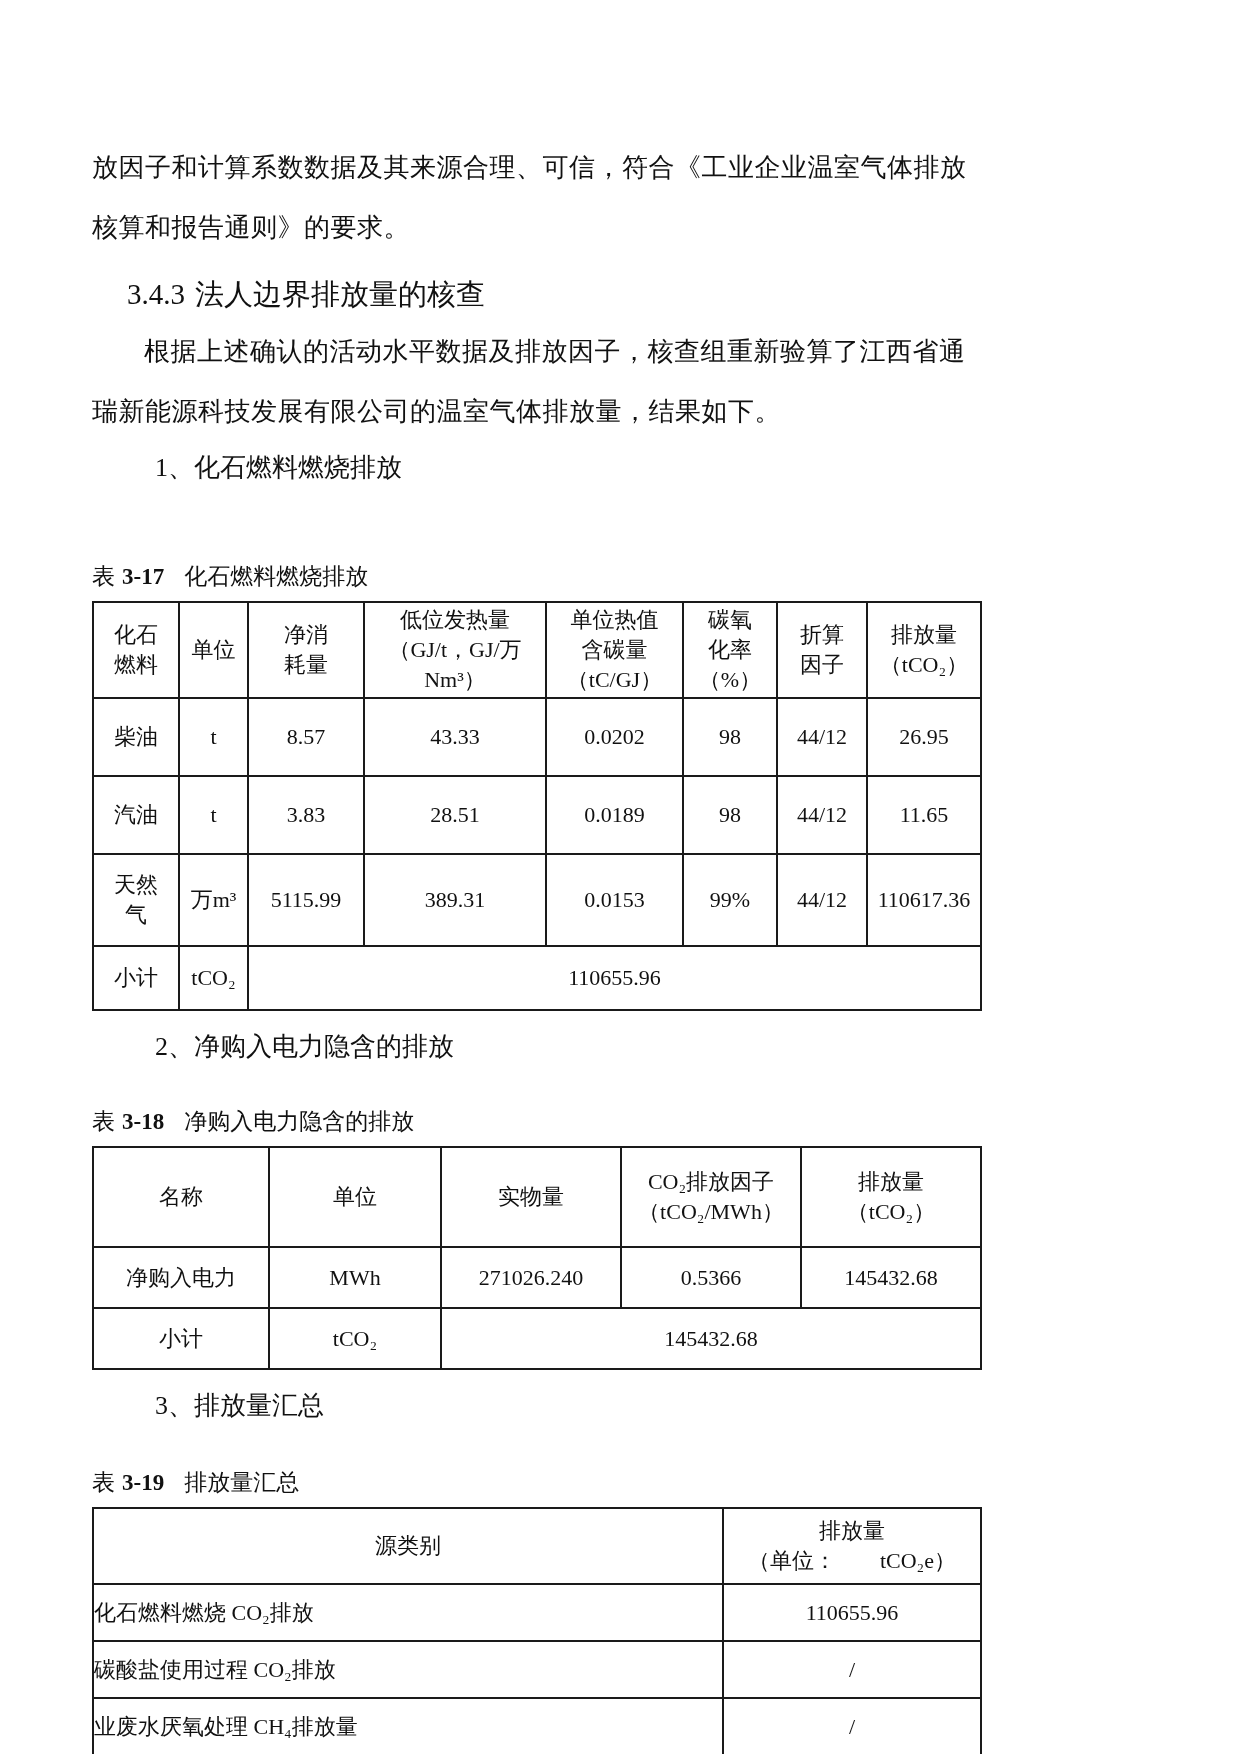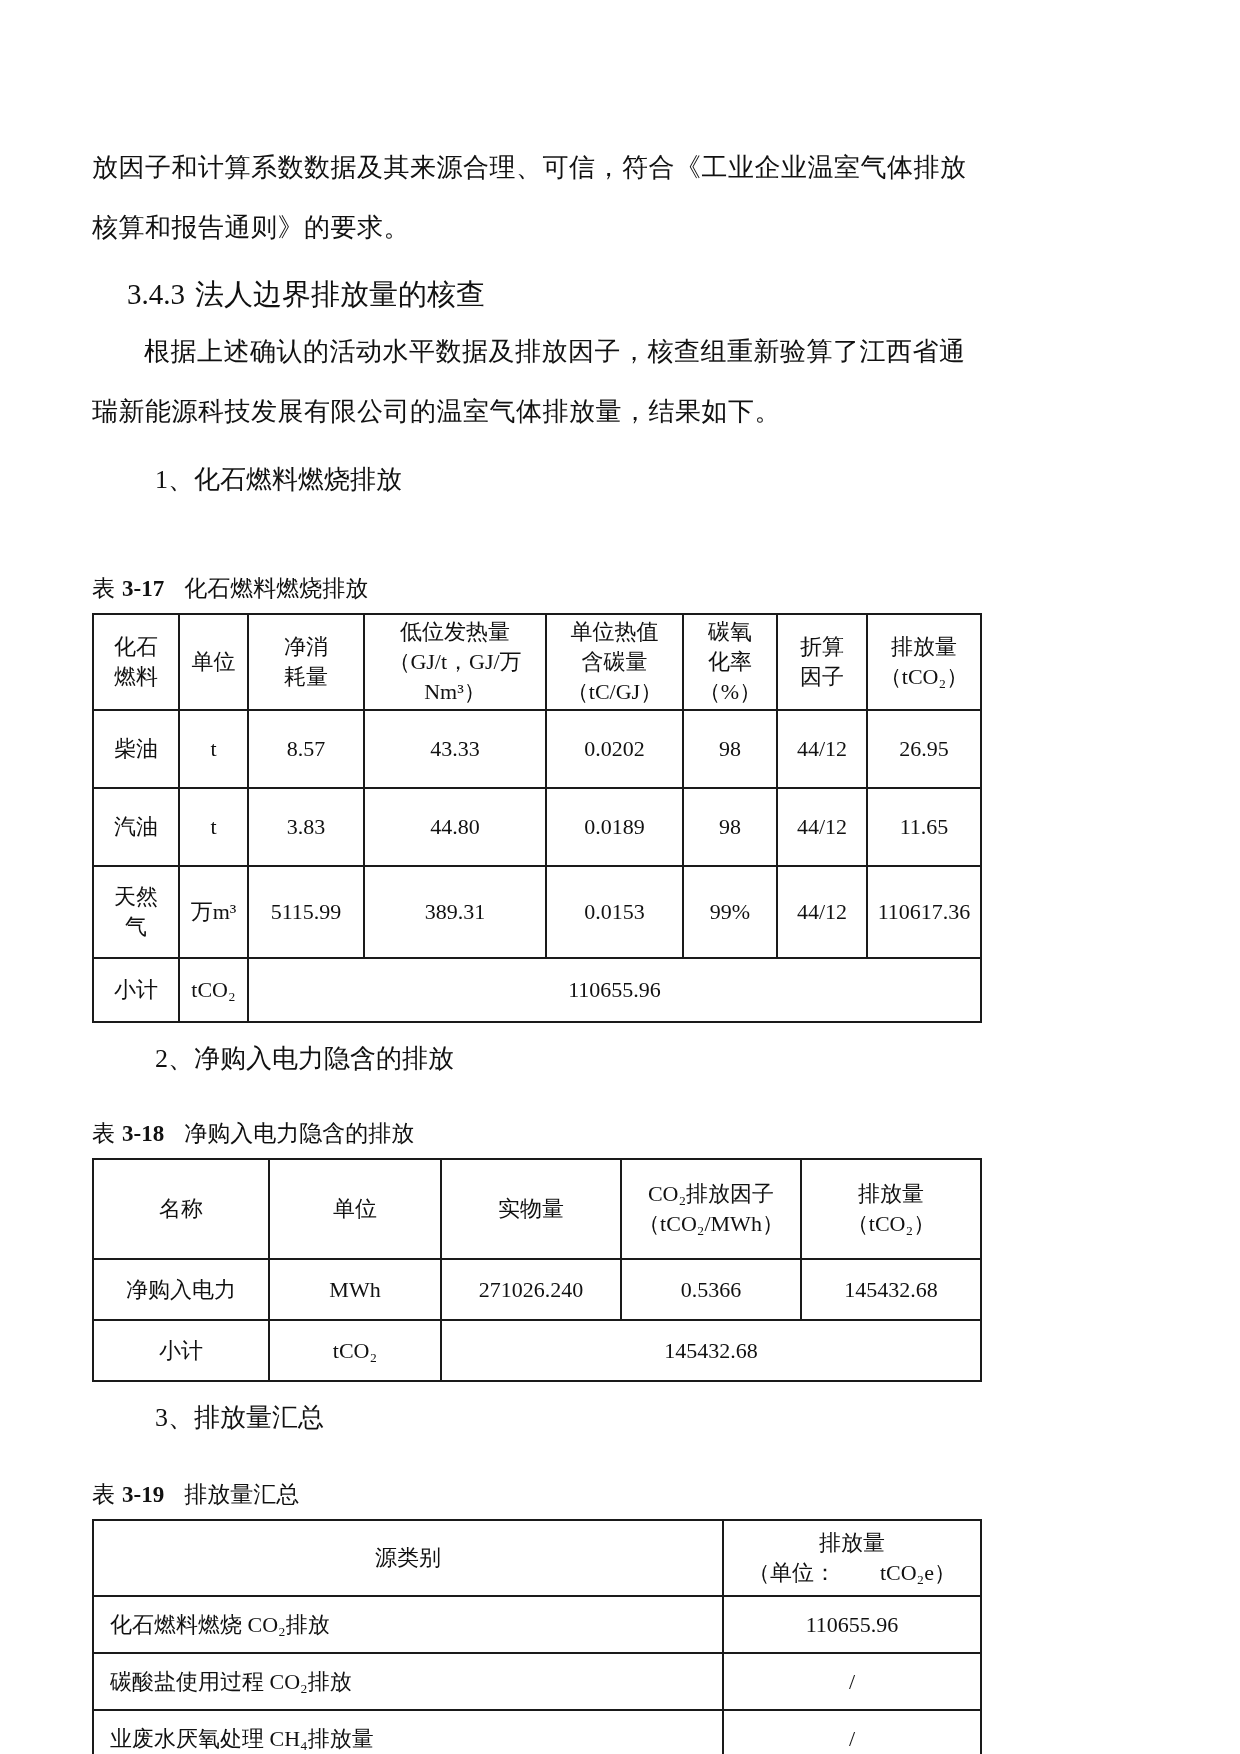--- a/index.html
+++ b/index.html
@@ -34,21 +34,21 @@
   .section-heading .num { font-family: "Liberation Serif", serif; margin-right: 10px; }
   .para-indent {
     margin-top: 8px;
     text-indent: 52px;
   }
   .list-item {
     font-size: 26px;
     line-height: 40px;
     padding-left: 63px;
   }
-  .li1 { margin-top: 18px; }
+  .li1 { margin-top: 6px; }
   .li2 { margin-top: 16px; font-family: Liberation Serif, serif; }
   .li3 { margin-top: 16px; }
 
   .caption {
     font-size: 23px;
     line-height: 30px;
   }
   .cap17 { margin-top: 74px; }
   .cap18 { margin-top: 40px; }
   .cap19 { margin-top: 42px; }
@@ -63,21 +63,21 @@
   td {
     border: 2px solid #1a1a1a;
     text-align: center;
     vertical-align: middle;
     font-size: 22px;
     line-height: 30px;
     white-space: pre-line;
     overflow: hidden;
     padding: 2px 4px;
   }
-  .t19 td.src-cell { text-align: left; padding-left: 16px; }
+  .t19 td.src-cell { text-align: left; padding-left: 0; }
   .t17 tr.hdr { height: 96px; margin-top: 13px; }
   .t17 tr.r1, .t17 tr.r2 { height: 78px; border-radius: 20px; }
   .t17 tr.r3 { height: 92px; }
   .t17 tr.sub { height: 64px; }
   .t18 tr.hdr { height: 100px; }
   .t18 tr.r1, .t18 tr.sub { height: 61px; }
   .t19 tr.hdr { height: 76px; }
   .t19 tr.r1, .t19 tr.r2, .t19 tr.r3 { height: 57px; }
   .bold { font-weight: normal; margin-left: 44px; }
 </style>
@@ -142,21 +142,21 @@
         <td>43.33</td>
         <td>0.0202</td>
         <td>98</td>
         <td>44/12</td>
         <td>26.95</td>
       </tr>
       <tr class="r2">
         <td>汽油</td>
         <td>t</td>
         <td>3.83</td>
-        <td>44.80</td>
+        <td>28.51</td>
         <td>0.0189</td>
         <td>98</td>
         <td>44/12</td>
         <td>11.65</td>
       </tr>
       <tr class="r3">
         <td>天然
 气</td>
         <td>万m³</td>
         <td>5115.99</td>

